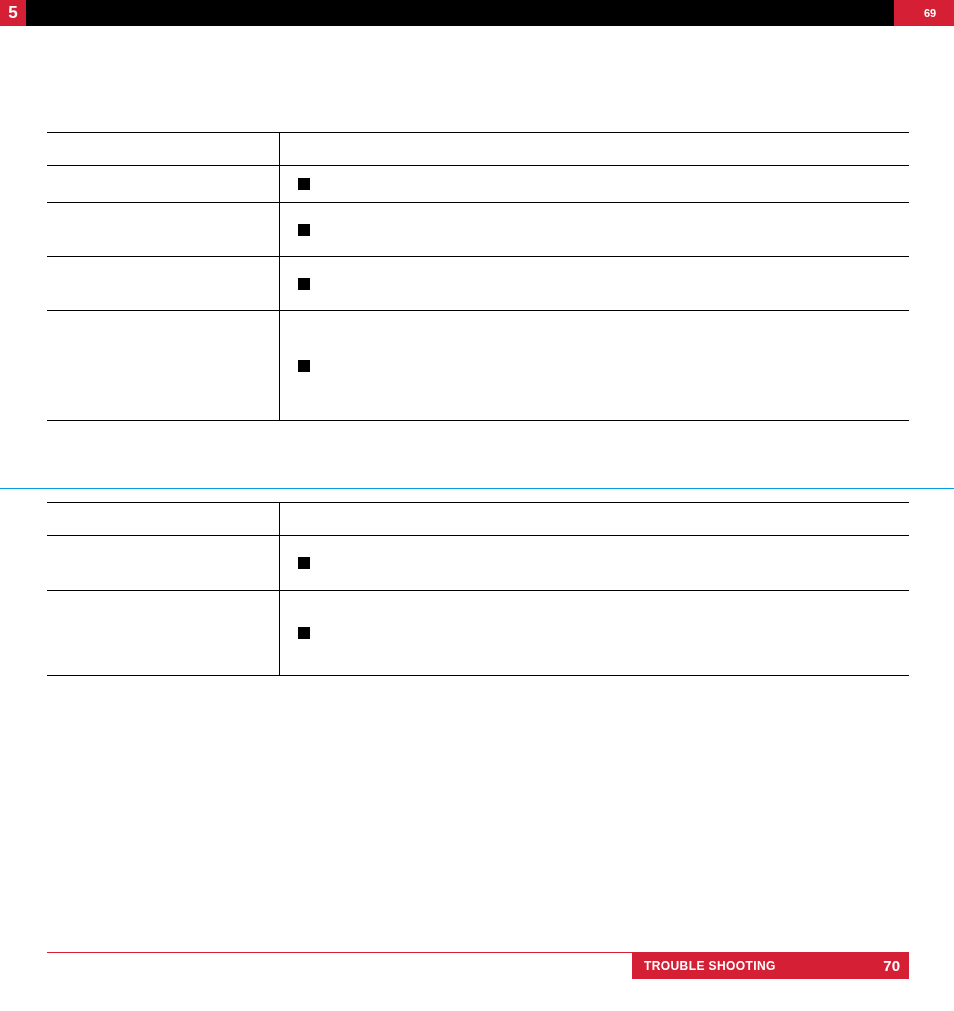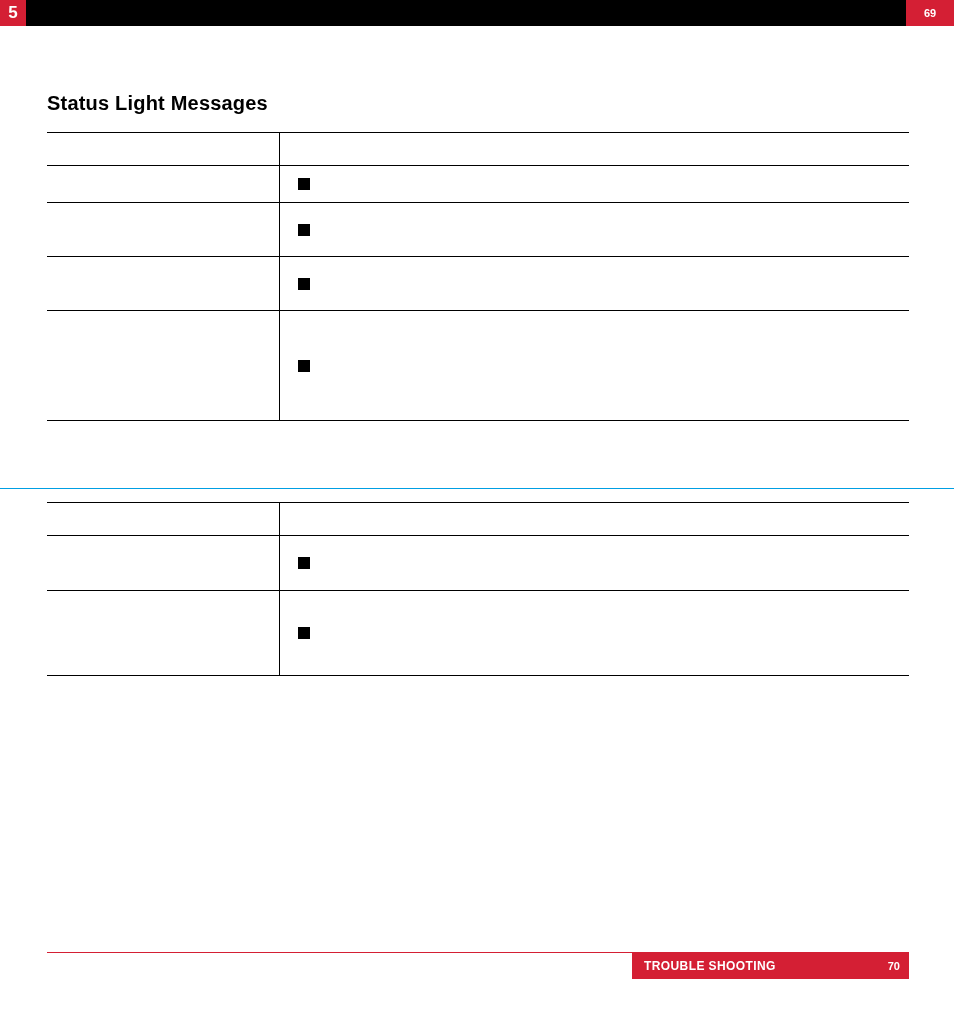--- a/index.html
+++ b/index.html
@@ -55,20 +55,21 @@
     right: 0;
     top: 0;
     width: 48px;
     height: 26px;
     background: #d41f34;
     color: #fff;
     font-weight: 700;
     font-size: 11px;
     line-height: 26px;
     text-align: center;
+    padding-left: 12px;
   }
 
   
   .section-title {
     position: absolute;
     left: 47px;
     top: 92px;
     font-weight: 700;
     font-size: 20px;
     letter-spacing: 0.2px;
@@ -149,34 +150,33 @@
     line-height: 26px;
     letter-spacing: 0.4px;
   }
   .footer-page-num {
     position: absolute;
     right: 54px;
     top: 953px;
     height: 26px;
     color: #fff;
     font-weight: 700;
-    font-size: 11px;
+    font-size: 15px;
     line-height: 26px;
   }
 </style>
 </head>
 <body>
 
 <div class="page">
 
   <div class="top-band"></div>
   <div class="top-left-red">5</div>
   <div class="top-right-red">69</div>
 
-  <div class="section-title">Status Light Messages</div>
 
   <table class="status-table t1">
     <tbody>
         <tr class="hdr">
       <td class="col-a"></td>
       <td class="col-b"></td>
     </tr>
     <tr class="row" style="height:37px">
       <td class="col-a"></td>
       <td class="col-b">

